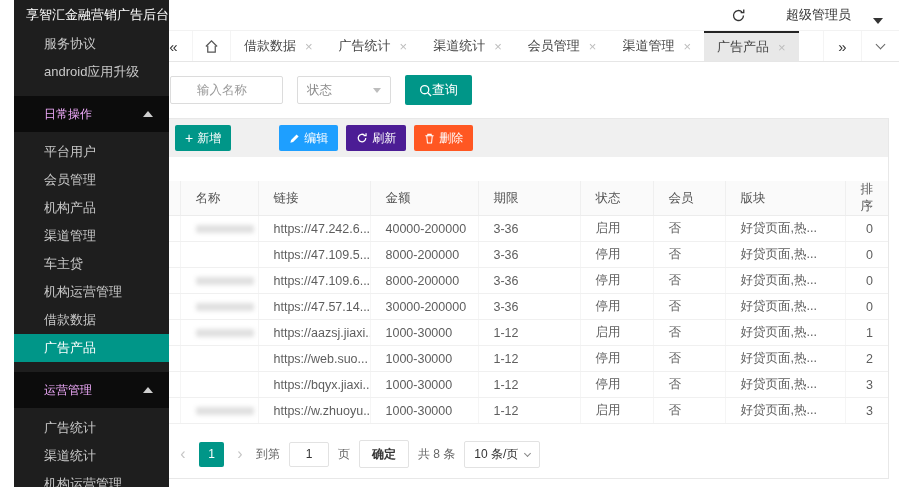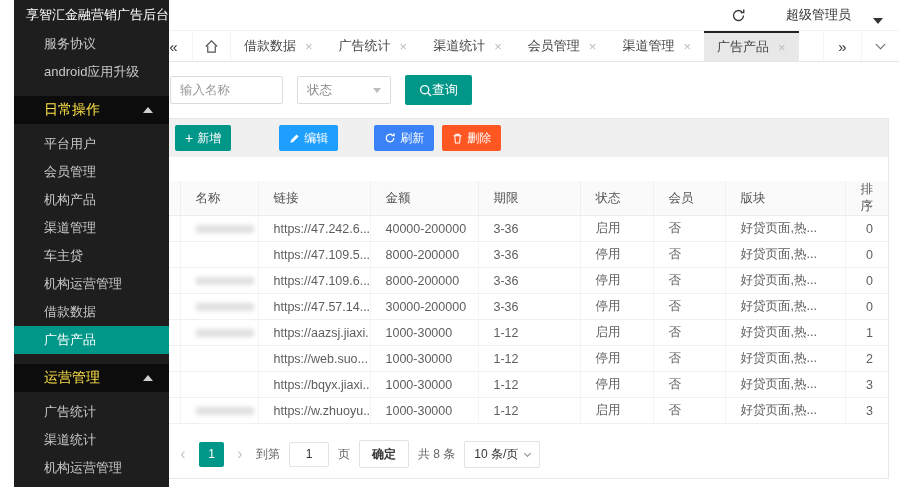--- a/index.html
+++ b/index.html
@@ -4,21 +4,21 @@
 <style>
   * { box-sizing: border-box; margin: 0; padding: 0; }
   html,body { width: 899px; height: 487px; overflow: hidden; }
   body { font-family: "Liberation Sans", "DejaVu Sans", sans-serif; background: #fff; font-size: 13px; }
 
   
   .sidebar { position: fixed; left: 14px; top: 0; width: 155px; height: 487px; background: #1e1e1e; z-index: 5; }
   .side-title { height: 30px; line-height: 30px; padding-left: 12px; color: #fff; font-size: 13px; white-space: nowrap; overflow: hidden; }
   .menu-item { height: 28px; line-height: 28px; padding-left: 30px; font-size: 13px; color: #c9c9c9; cursor: pointer; white-space: nowrap; }
   .menu-item.active { background: #009688; color: #fff; }
-  .menu-section { height: 28px; margin: 10px 0 6px; padding: 0 16px 0 30px; background: #0c0c0c; color: #fde047; font-size: 14px; display: flex; align-items: center; justify-content: space-between; cursor: pointer; }
+  .menu-section { height: 36px; margin: 10px 0 6px; padding: 0 16px 0 30px; background: #0c0c0c; color: #f0abfc; font-size: 12px; display: flex; align-items: center; justify-content: space-between; cursor: pointer; }
   .caret-up { width: 0; height: 0; border-left: 5px solid transparent; border-right: 5px solid transparent; border-bottom: 6px solid #cfcfcf; }
 
   
   .main { margin-left: 155px; height: 487px; display: flex; flex-direction: column; background: #fff; }
   .topbar { height: 30px; flex: 0 0 30px; display: flex; align-items: center; justify-content: flex-end; padding-right: 16px; gap: 40px; background: #fff; }
   .icon-btn { display: inline-flex; align-items: center; justify-content: center; cursor: pointer; }
   .user { display: flex; align-items: flex-end; gap: 22px; font-size: 13px; color: #333; cursor: pointer; }
   .caret-down { width: 0; height: 0; border-left: 5px solid transparent; border-right: 5px solid transparent; border-top: 6px solid #333; }
 
   
@@ -27,33 +27,33 @@
   .tab-tools-right { margin-left: auto; display: flex; }
   .tab-tools-right .tab-tool { border-right: none; border-left: 1px solid #f4f4f4; }
   .tab { display: flex; align-items: center; gap: 9px; padding: 0 13px; cursor: pointer; white-space: nowrap; }
   .tab .close { color: #bdbdbd; font-size: 13px; line-height: 1; }
   .tab.active { background: #e8e8e8; border-top: 2px solid #232323; }
   .chev { display: inline-block; width: 7px; height: 7px; border-right: 1.5px solid #666; border-bottom: 1.5px solid #666; transform: rotate(45deg); margin-top: -4px; }
 
   
   .content { flex: 1; display: flex; flex-direction: column; padding: 12px 10px 8px; min-height: 0; }
   .filters { display: flex; align-items: center; gap: 14px; padding: 1px 5px 13px; }
-  .input-name { width: 113px; height: 28px; border: 1px solid #dcdcdc; border-radius: 2px; padding: 0 9px; font-size: 12.5px; color: #333; outline: none; font-family: inherit; }
+  .input-name { width: 113px; height: 28px; border: 1px solid #dcdcdc; border-radius: 2px; padding: 0 26px; font-size: 12.5px; color: #333; outline: none; font-family: inherit; }
   .input-name::placeholder { color: #9a9a9a; }
   .fake-select { width: 94px; height: 28px; border: 1px solid #dcdcdc; border-radius: 2px; padding: 0 9px; display: flex; align-items: center; justify-content: space-between; color: #8b8b8b; font-size: 12.5px; cursor: pointer; background: #fff; }
   .sel-caret { width: 0; height: 0; border-left: 4px solid transparent; border-right: 4px solid transparent; border-top: 5px solid #bdbdbd; }
   .search-btn { height: 30px; padding: 0 14px; background: #009688; border: none; border-radius: 2px; color: #fff; font-size: 13px; display: flex; align-items: center; cursor: pointer; font-family: inherit; }
 
   
   .card { flex: 1; border: 1px solid #e8e8e8; display: flex; flex-direction: column; min-height: 0; }
   .toolbar { background: #f0f0f0; padding: 6px 9px; display: flex; gap: 8px; flex: 0 0 auto; }
   .tbtn { height: 26px; padding: 0 10px; border: none; border-radius: 2px; color: #fff; font-size: 12px; display: flex; align-items: center; gap: 4px; cursor: pointer; font-family: inherit; }
   .tbtn.add { background: #009688; }
   .tbtn.edit { background: #1E9FFF; margin-left: 40px; }
-  .tbtn.refresh { background: #3b82f6; margin-left: 28px; }
+  .tbtn.refresh { background: #4c1d95; }
   .tbtn.delete { background: #FF5722; }
   .tbtn .plus { font-size: 14px; line-height: 1; }
 
   table { width: 100%; border-collapse: collapse; table-layout: fixed; font-size: 12.5px; color: #5e5e5e; margin-top: 24px; }
   thead th { height: 29px; background: #fafafa; font-weight: normal; color: #555; text-align: left; padding: 0 15px; border-bottom: 1px solid #ececec; border-right: 1px solid #efefef; }
   thead th:last-child { border-right: none; text-align: right; }
   tbody td { height: 26px; padding: 0 15px; border-bottom: 1px solid #f0f0f0; border-right: 1px solid #f5f5f5; white-space: nowrap; overflow: hidden; }
   tbody td:last-child { border-right: none; text-align: right; }
   td.spacer, th.spacer { padding: 0; }
   .smudge { display: inline-block; width: 58px; height: 8px; background: #e0e0e0; border-radius: 2px; filter: blur(2px); }

